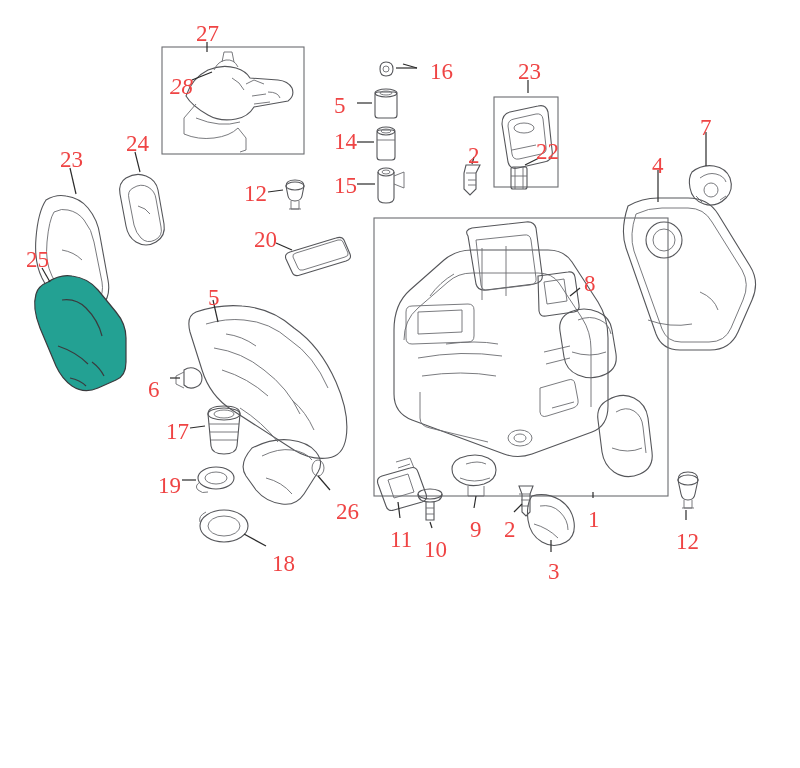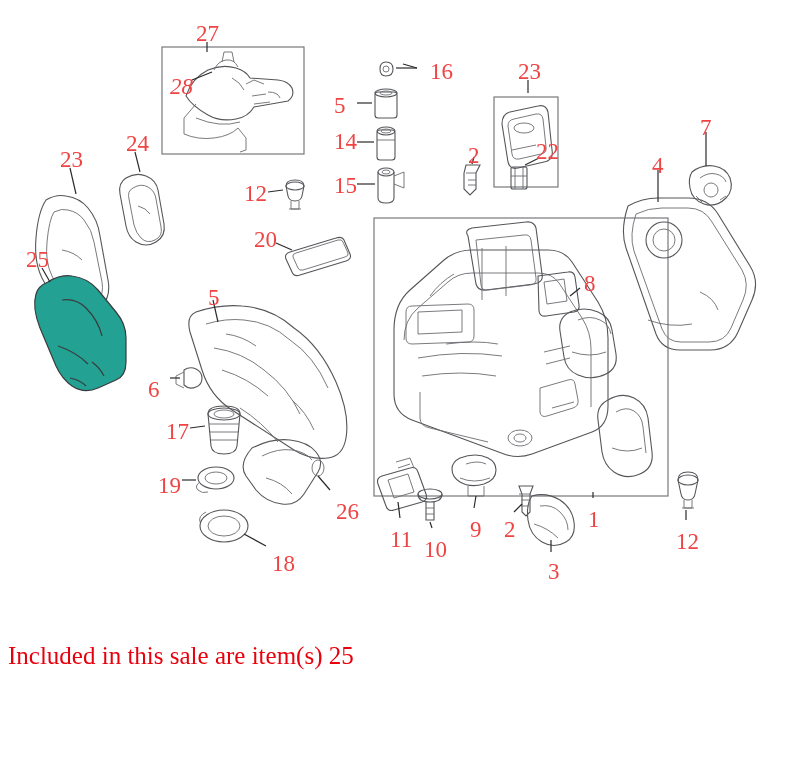--- a/index.html
+++ b/index.html
@@ -349,14 +349,13 @@
   <div class="callout" style="left:336px; top:500px;">26</div>
   <div class="callout" style="left:390px; top:528px;">11</div>
   <div class="callout" style="left:424px; top:538px;">10</div>
   <div class="callout" style="left:470px; top:518px;">9</div>
   <div class="callout" style="left:504px; top:518px;">2</div>
   <div class="callout" style="left:588px; top:508px;">1</div>
   <div class="callout" style="left:676px; top:530px;">12</div>
   <div class="callout" style="left:548px; top:560px;">3</div>
   <div class="callout" style="left:272px; top:552px;">18</div>
 
-  <div id="sale-note">Included in this sale are item(s) 25</div>
 </div>
 
 </body></html>

